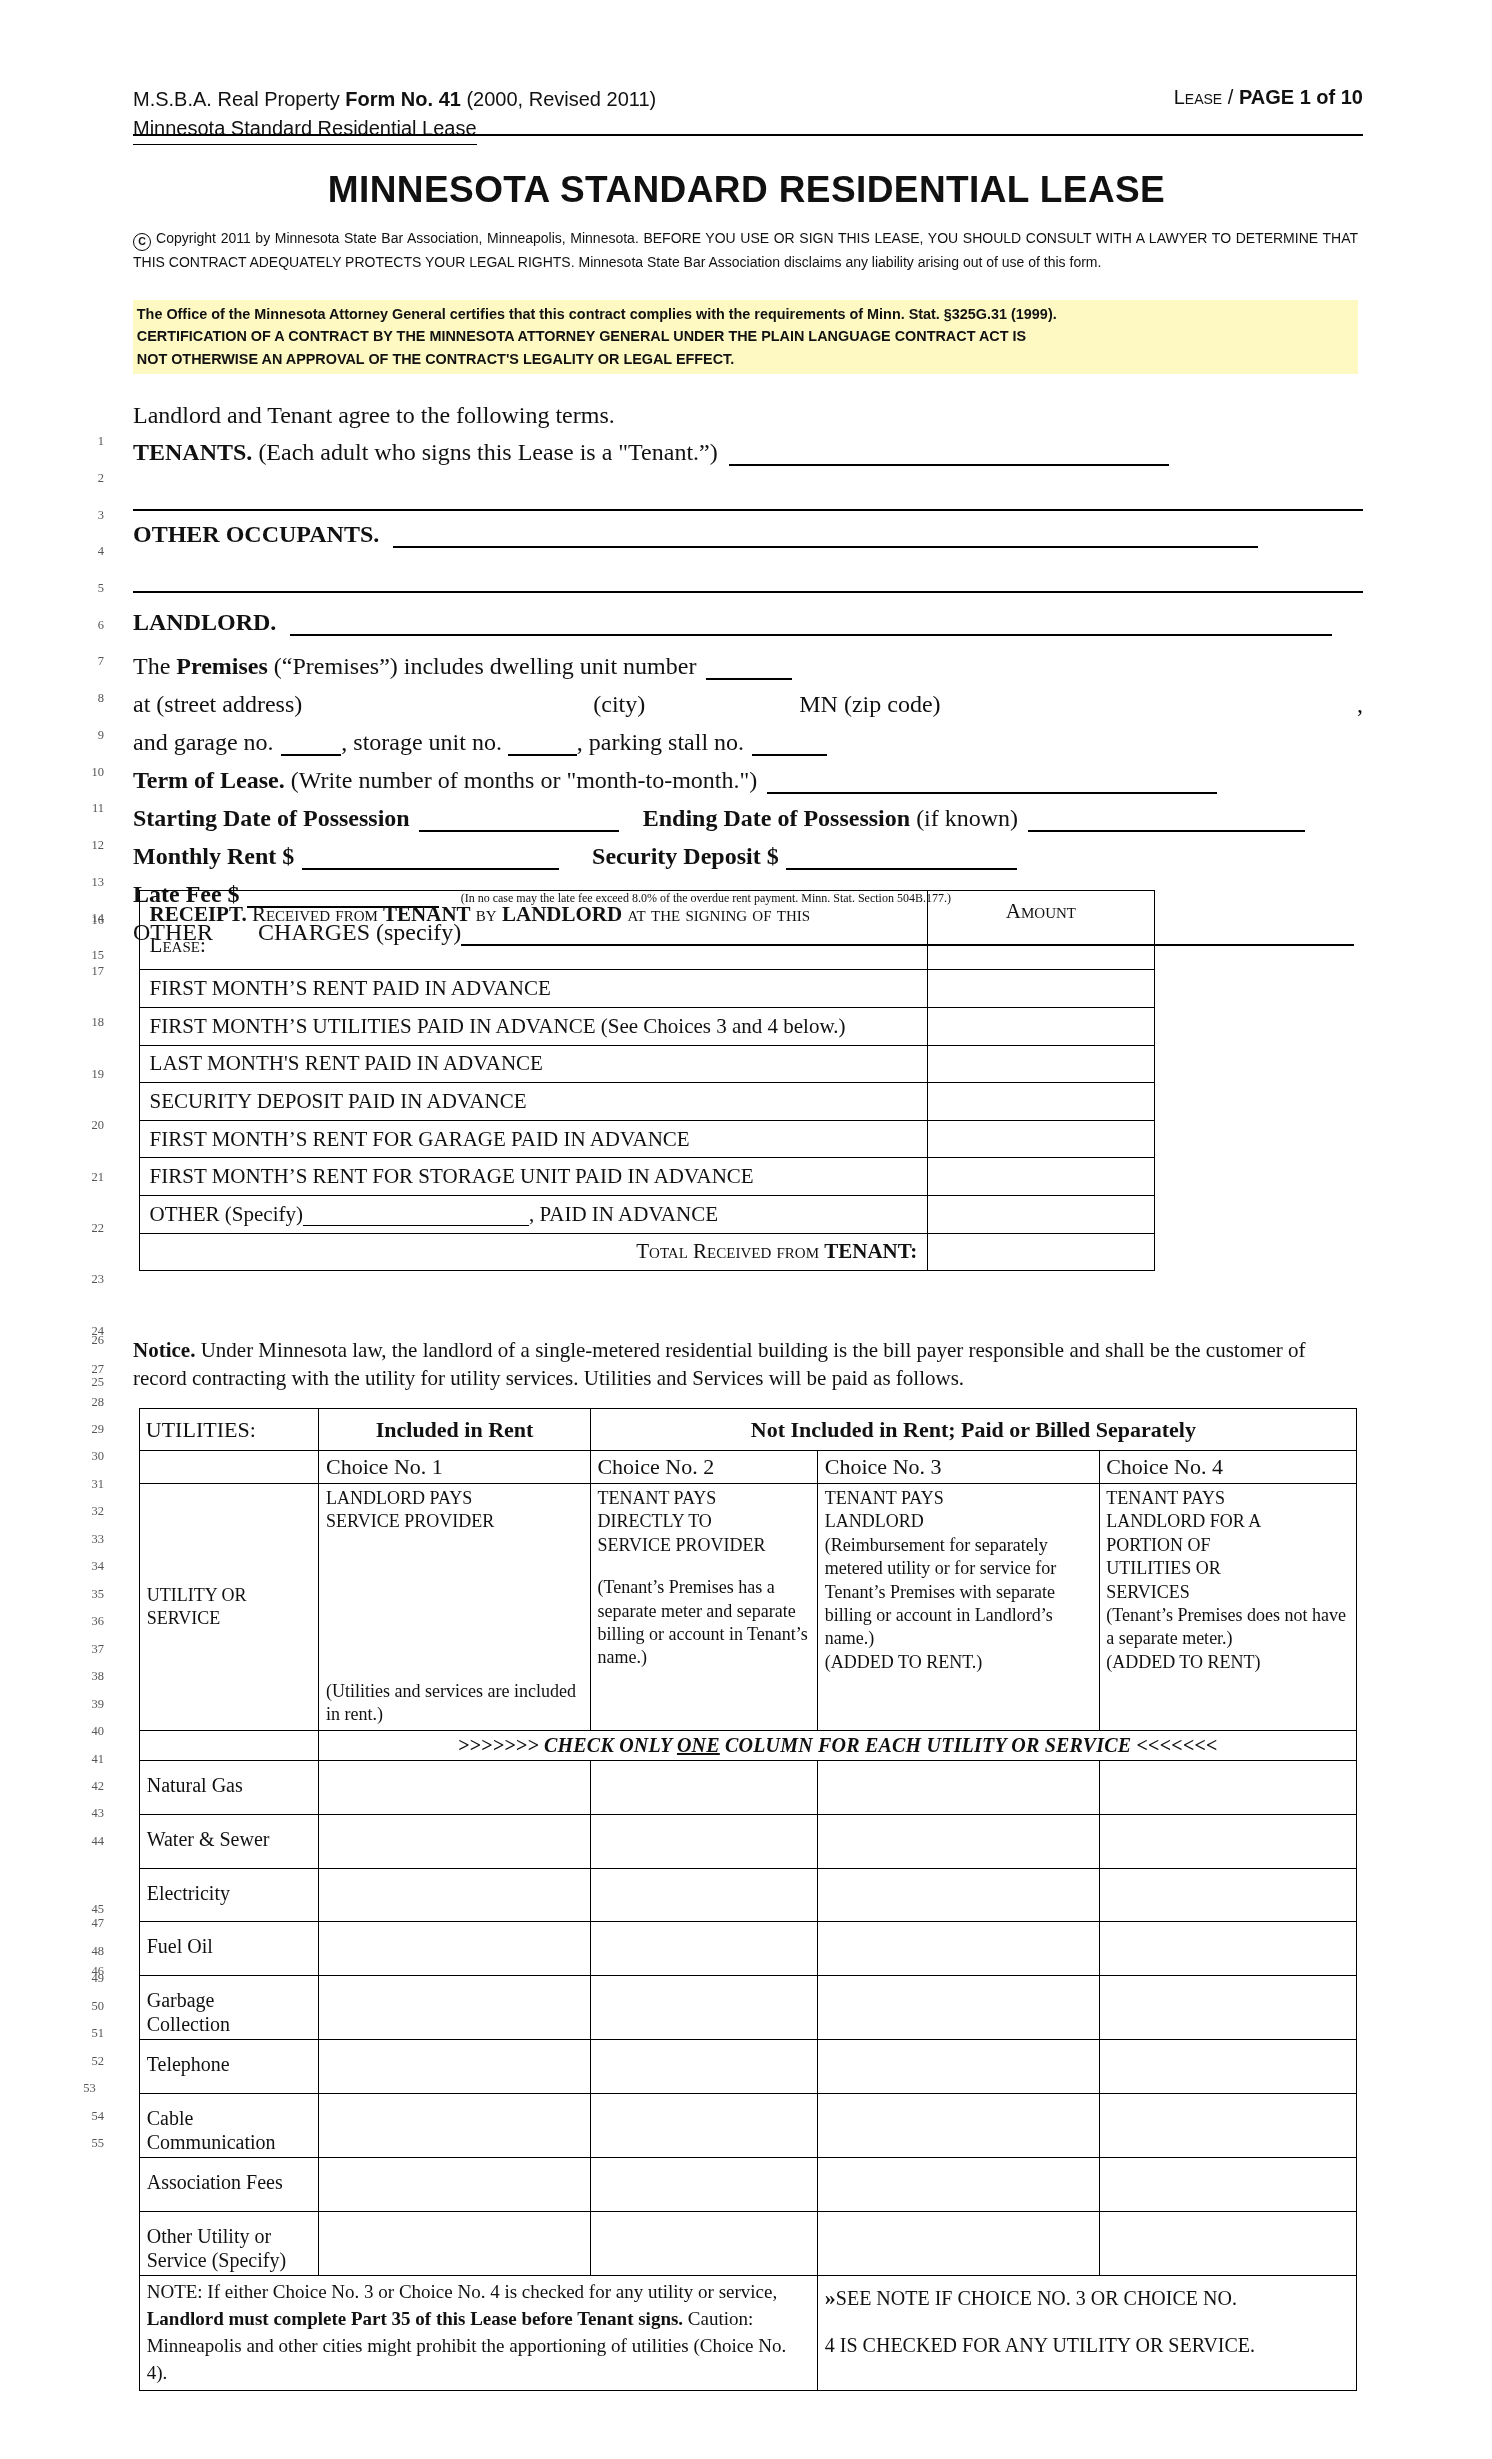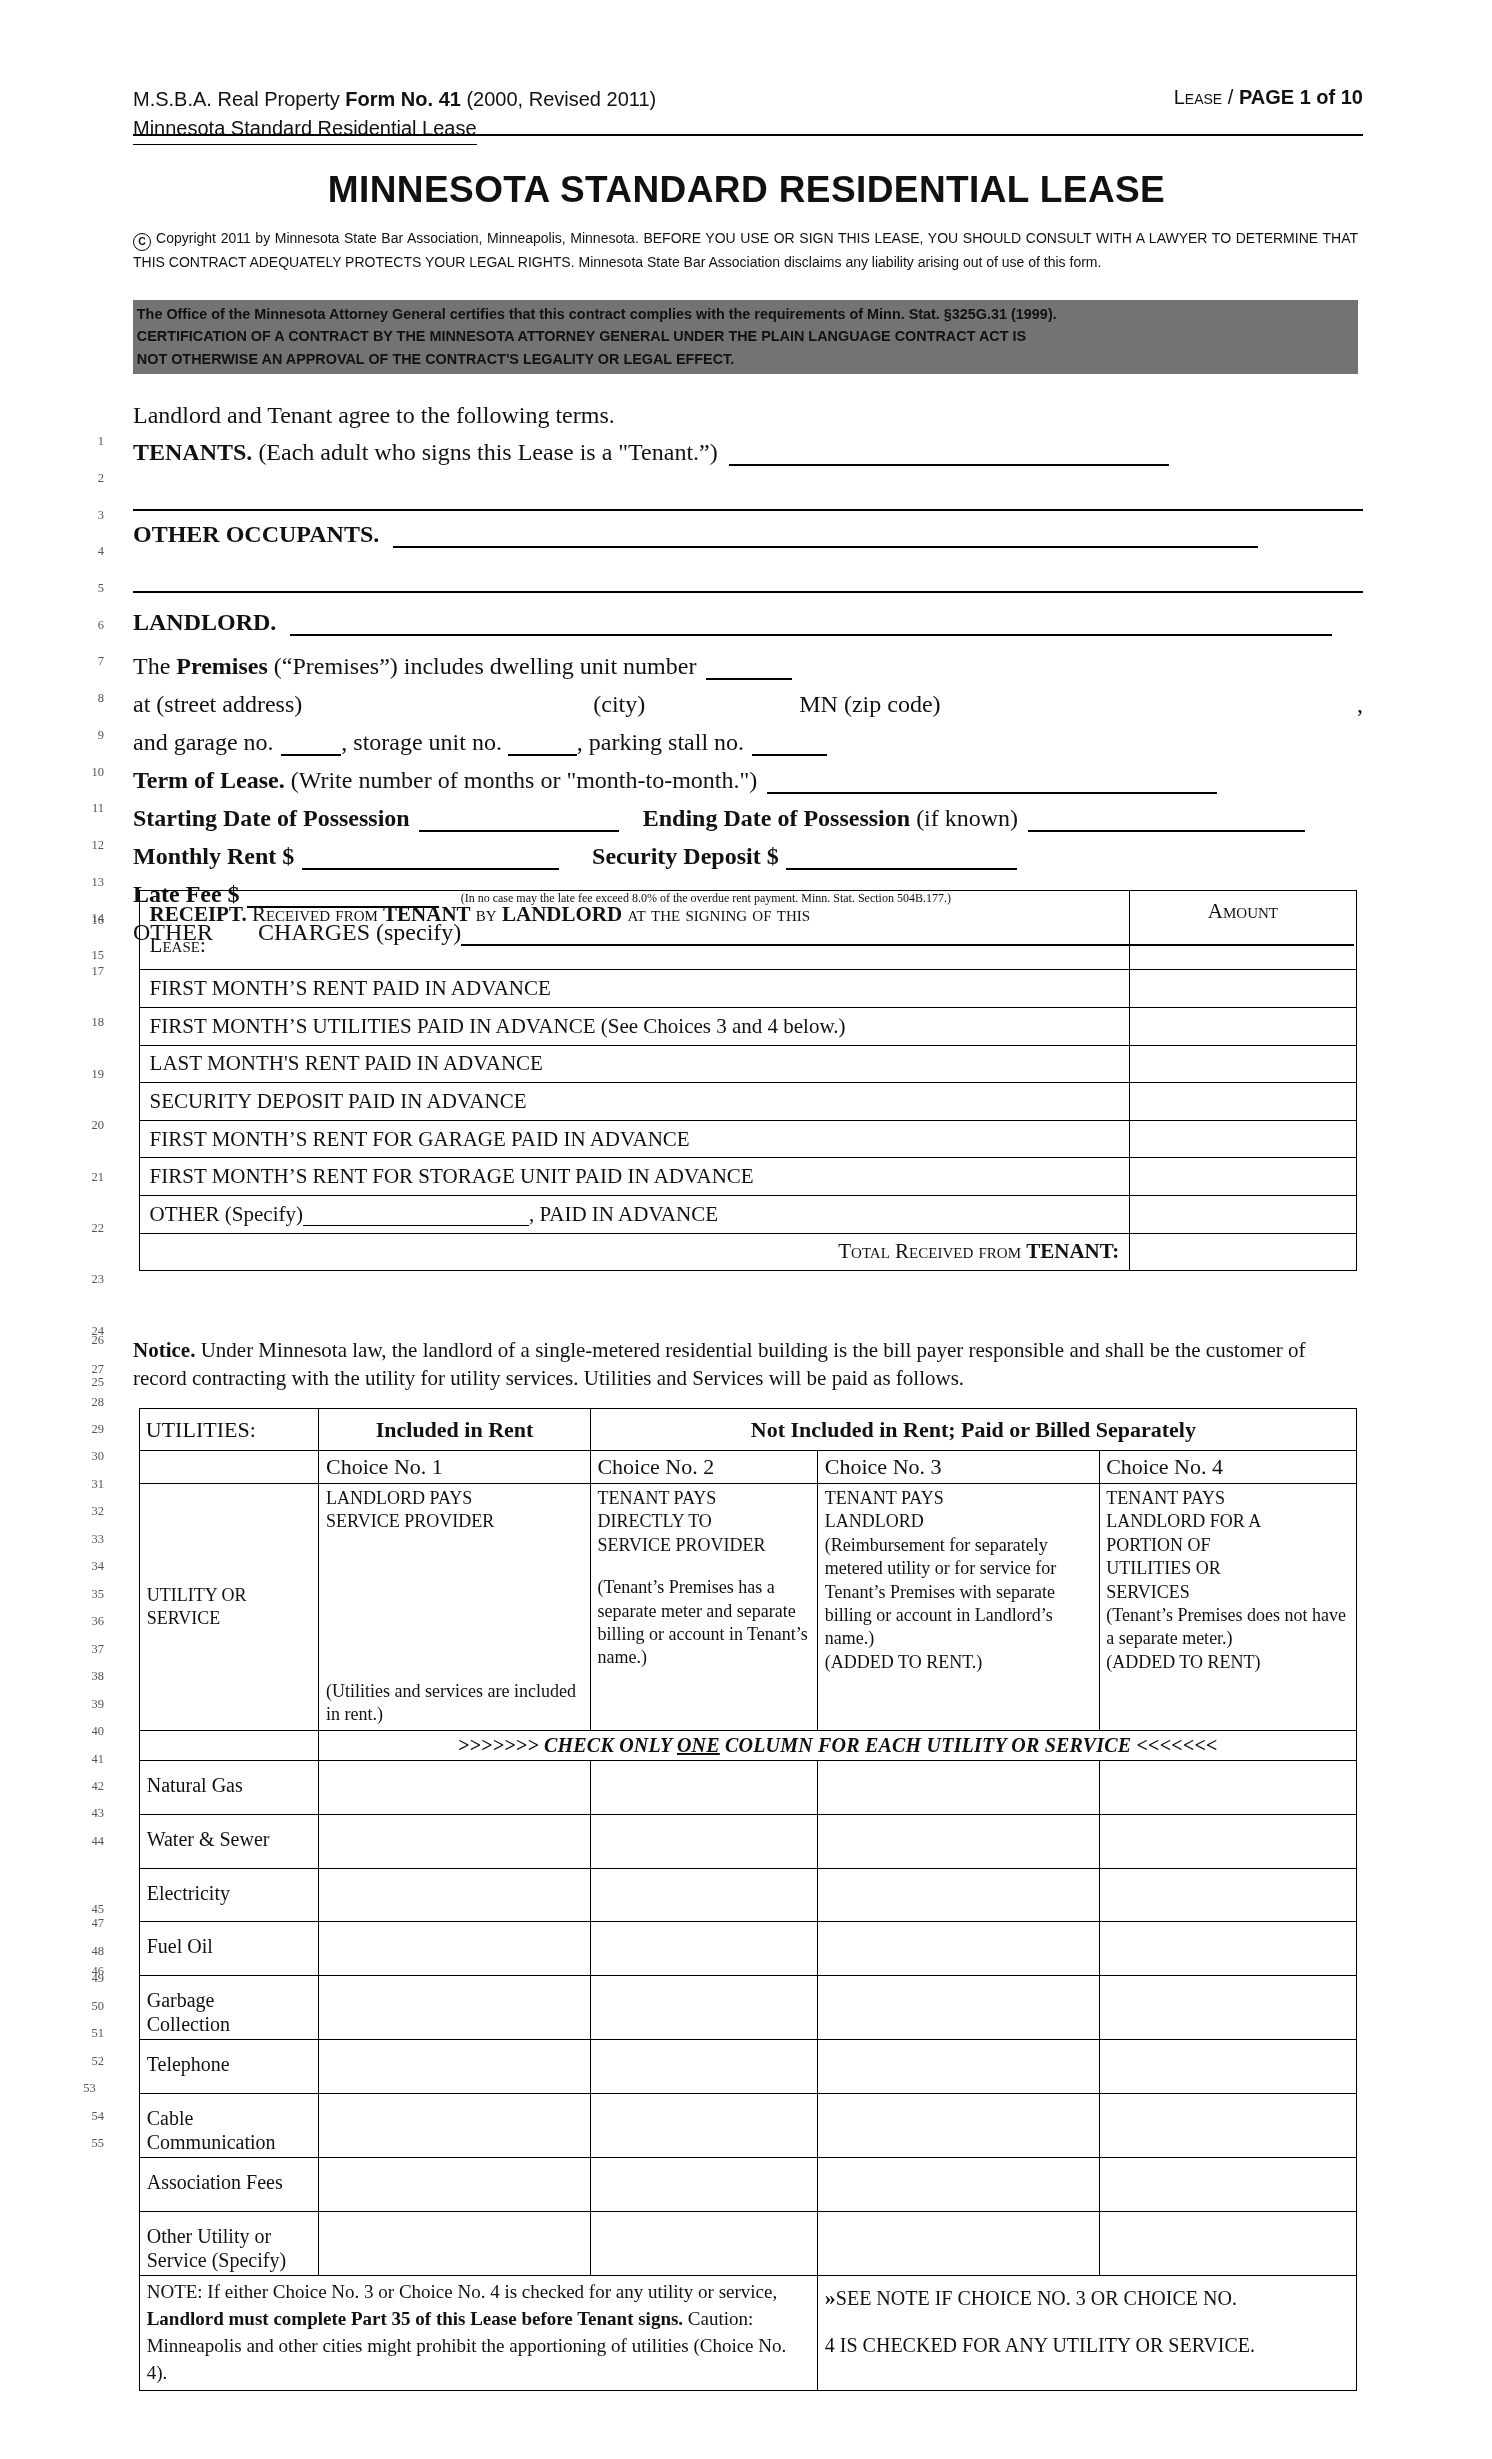--- a/index.html
+++ b/index.html
@@ -58,21 +58,21 @@
     border:1.5px solid #000;border-radius:50%;
     font-size:10.6px; line-height:14.4px; text-align:center;
     font-weight:bold;
     vertical-align:-1.9px;
     margin-right:4.8px;
   }
 
   
   .agbox{
     position:absolute; left:133px; top:300px; width:1225px;
-    background:#737373;
+    background:#fef9c3;
     font-family:"Liberation Sans", sans-serif;
     font-size:14.4px;
     font-weight:bold;
     line-height:1.55;
     padding:2.9px 3.8px 3.8px 3.8px;
     box-sizing:border-box;
   }
 
   
   .lnum{
@@ -99,21 +99,21 @@
   }
   .ruleline{
     border-bottom:2.9px solid #000;
     height:0; width:100%;
   }
   .small-note{font-size:12px;}
 
   
   table{border-collapse:collapse;}
   .receipt{
-    position:absolute; left:139px; top:890px; width:1218px;
+    position:absolute; left:139px; top:890px; width:1016px;
     font-size:21px;
   }
   .receipt td{
     border:1.7px solid #000;
     padding:5.8px 9.6px;
     vertical-align:middle;
   }
   .receipt .hdrow td{ padding:7.7px 9.6px; }
   .rc-amt{width:207px;}
   .caps-sm{font-variant:small-caps;}

